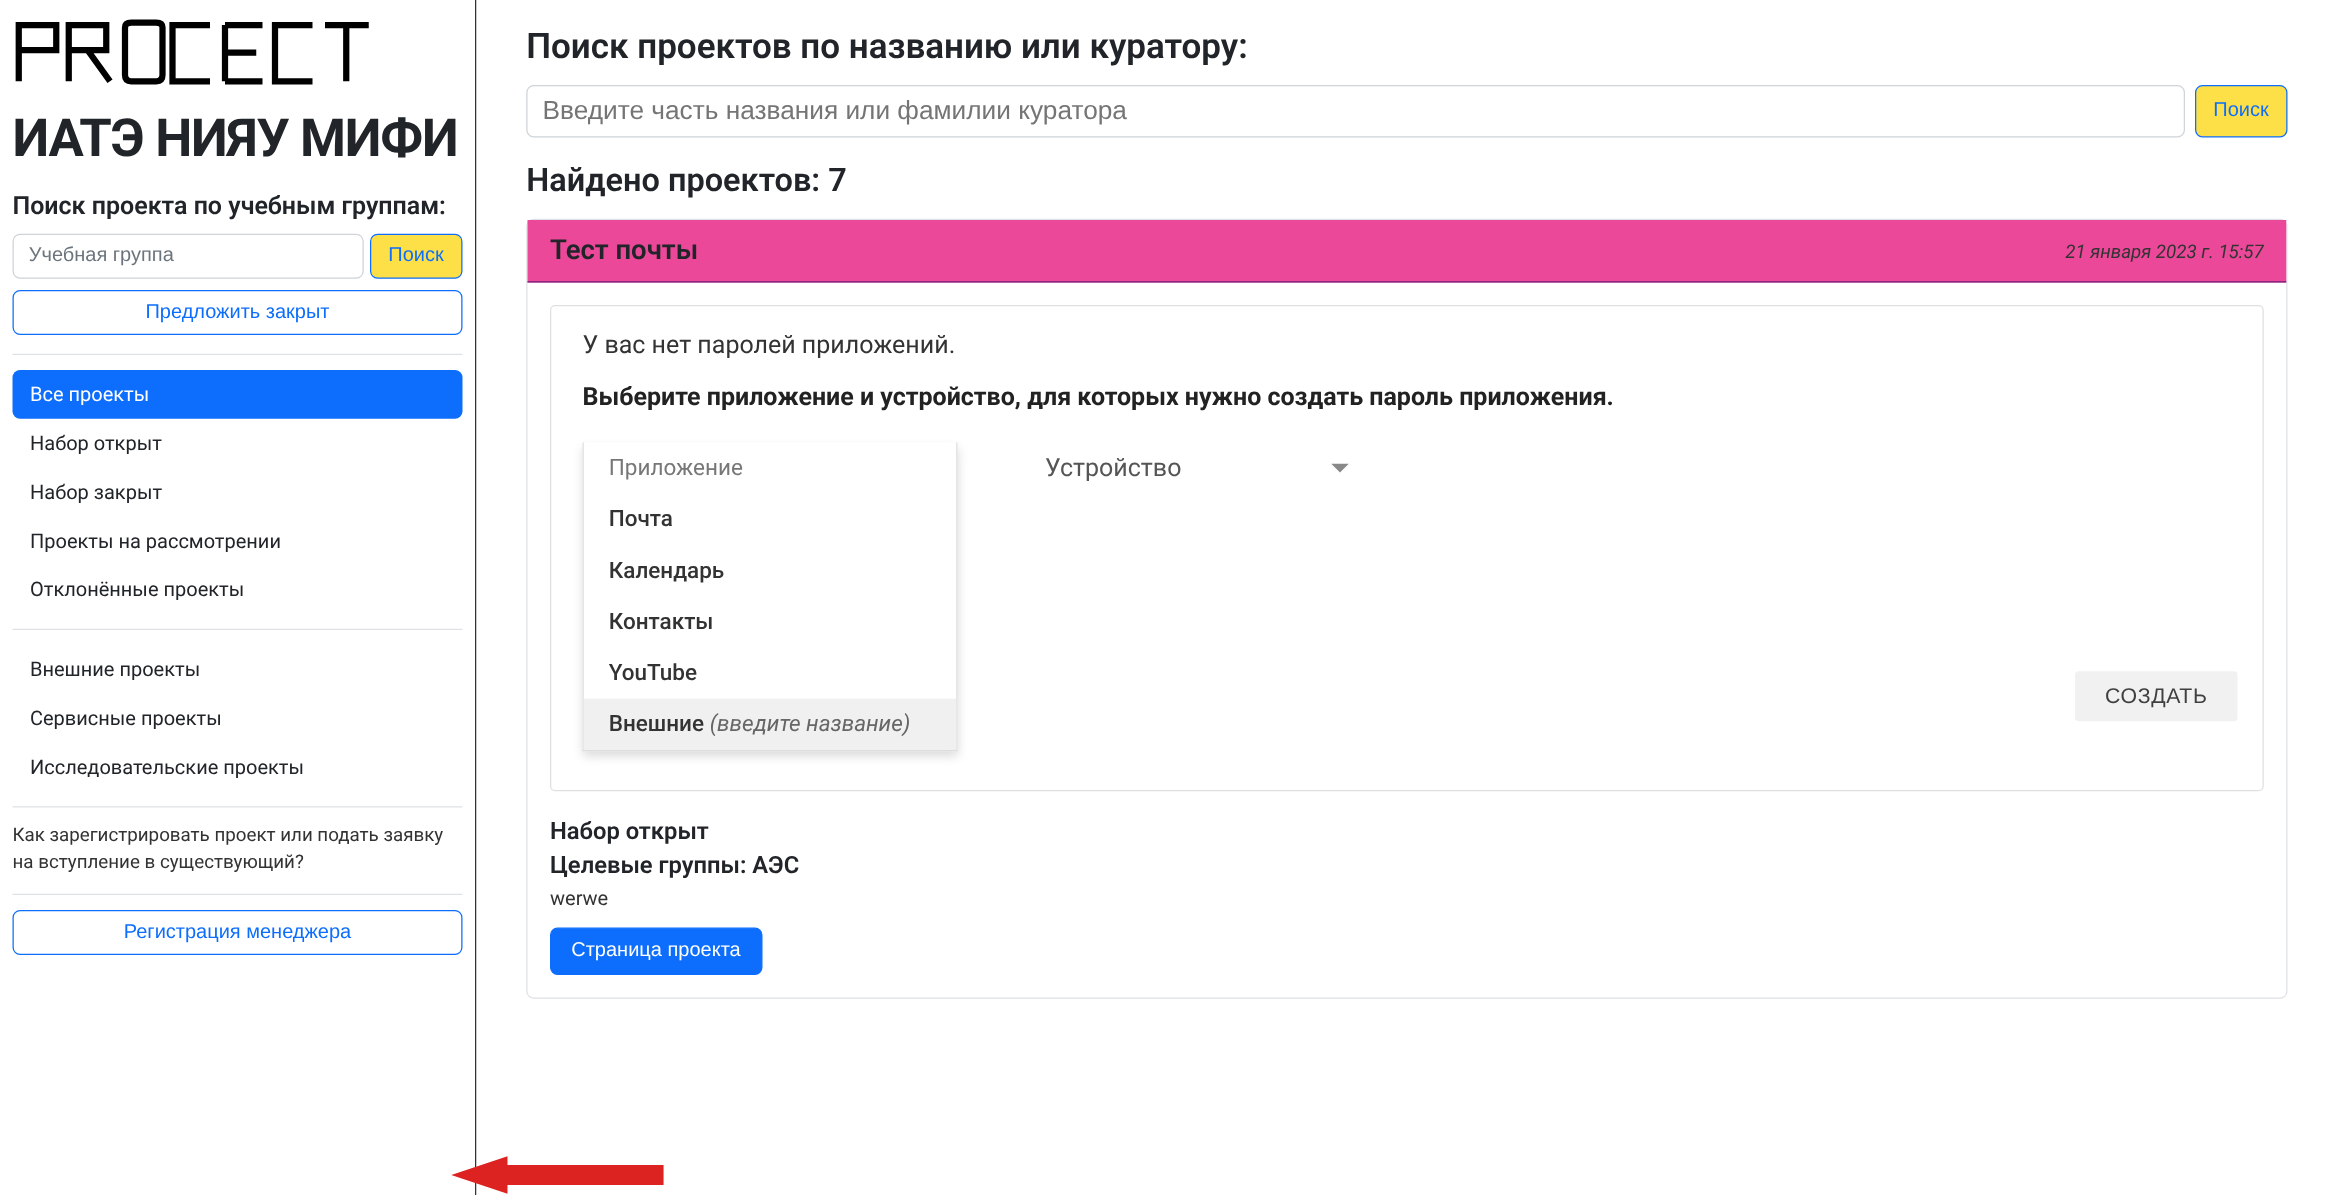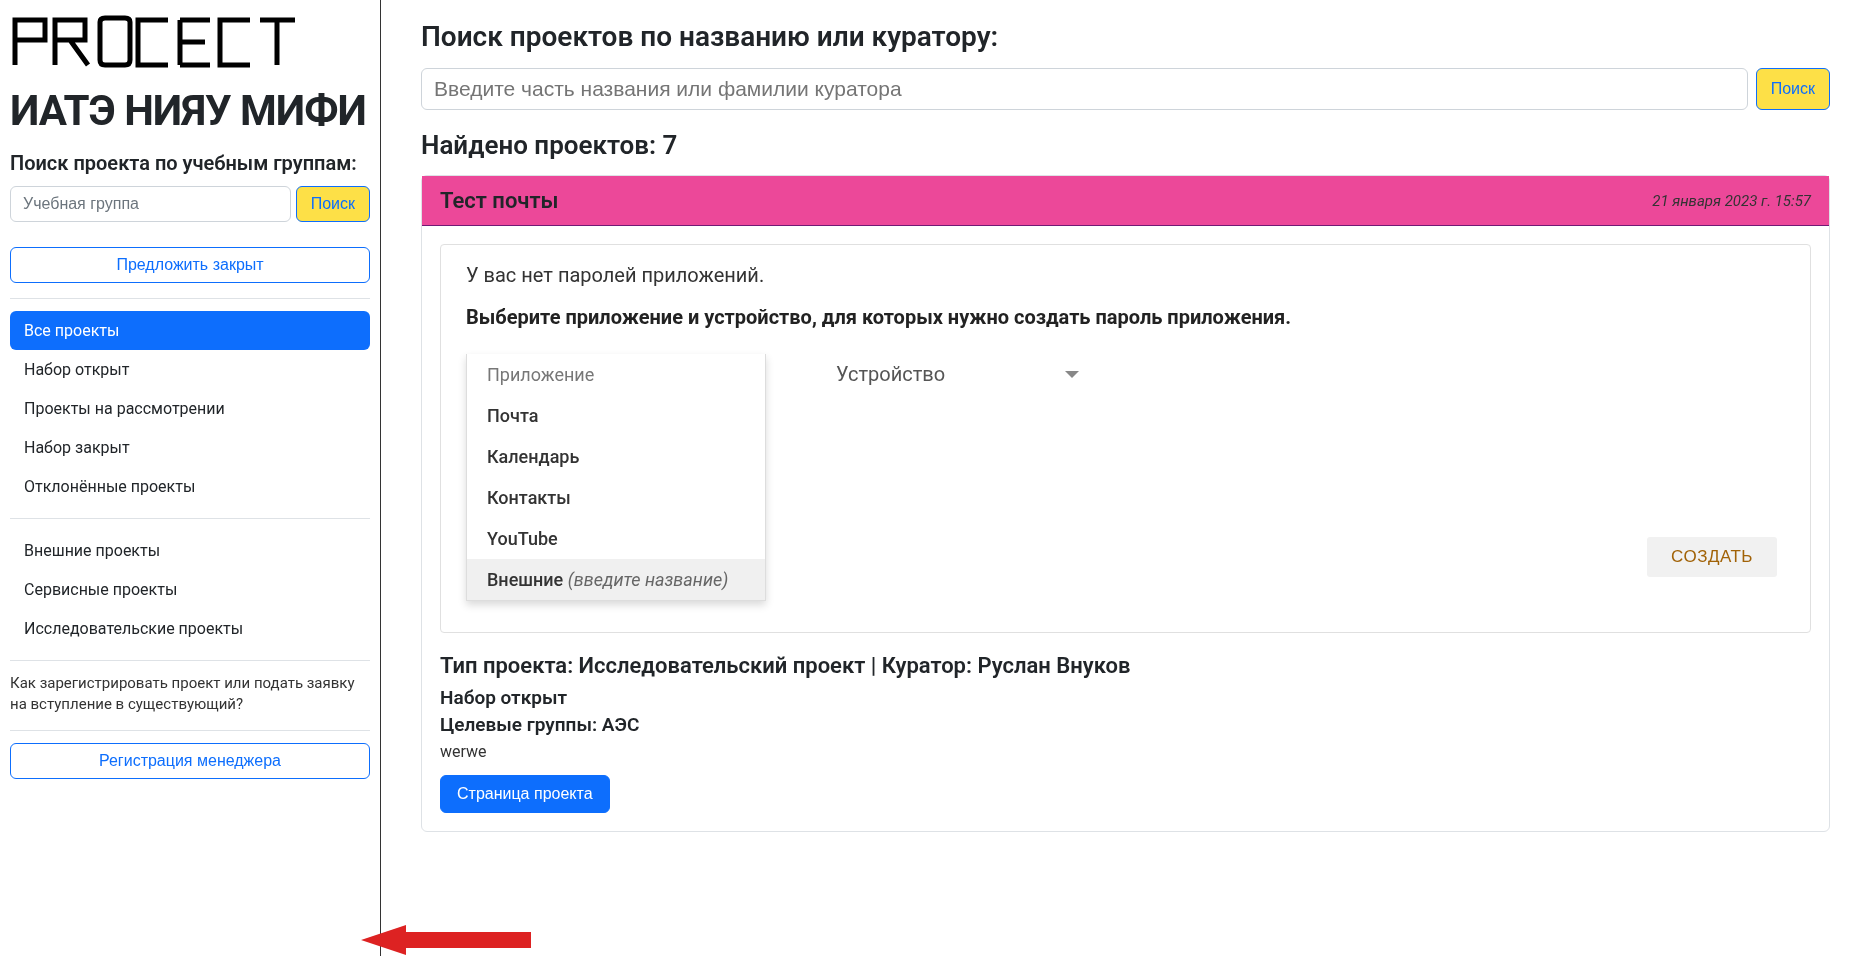--- a/index.html
+++ b/index.html
@@ -40,21 +40,21 @@
     }
     .sidebar-heading {
       font-size: 20px;
       font-weight: 600;
       margin-bottom: 10px;
       line-height: 1.3;
     }
     .input-group {
       display: flex;
       gap: 5px;
-      margin-bottom: 25px;
+      margin-bottom: 9px;
       justify-content: space-between;
     }
     .text-input {
       flex: 1;
       padding: 8px 12px;
       border: 1px solid #ced4da;
       border-radius: 6px;
       font-size: 16px;
     }
     .text-input::placeholder {
@@ -232,25 +232,25 @@
     }
     .chevron-down {
       width: 0;
       height: 0;
       border-left: 7px solid transparent;
       border-right: 7px solid transparent;
       border-top: 7px solid #888;
     }
     .create-btn {
       position: absolute;
-      right: 33px;
+      right: 20px;
       bottom: 55px;
       padding: 10px 24px;
       background: #f1f1f1;
-      color: #a16207;
+      color: #404040;
       border: none;
       border-radius: 3px;
       font-size: 17px;
       font-weight: 500;
       cursor: pointer;
       letter-spacing: 0.5px;
     }
     .project-meta {
       font-size: 22px;
       font-weight: 600;
@@ -312,22 +312,22 @@
     <input type="text" class="text-input" placeholder="Учебная группа" style="">
     <button class="btn-outline">Поиск</button>
   </div>
 
   <button class="btn-outline-full">Предложить закрыт</button>
 
   <hr class="divider">
 
   <a class="nav-item active">Все проекты</a>
   <a class="nav-item">Набор открыт</a>
+  <a class="nav-item">Набор закрыт</a>
   <a class="nav-item">Проекты на рассмотрении</a>
-  <a class="nav-item">Набор закрыт</a>
   <a class="nav-item">Отклонённые проекты</a>
 
   <hr class="divider">
 
   <a class="nav-item">Внешние проекты</a>
   <a class="nav-item">Сервисные проекты</a>
   <a class="nav-item">Исследовательские проекты</a>
 
   <hr class="divider">
 
@@ -376,21 +376,20 @@
           <div class="dropdown-closed">
             <span class="dropdown-closed-label">Устройство</span>
             <span class="chevron-down"></span>
           </div>
         </div>
 
         <button class="create-btn">СОЗДАТЬ</button>
         <div style="height:220px;"></div>
       </div>
 
-      <div class="project-meta">Тип проекта: Исследовательский проект | Куратор: Руслан Внуков</div>
       <div class="project-status">Набор открыт</div>
       <div class="project-groups">Целевые группы: АЭС</div>
       <div class="project-desc">werwe</div>
       <button class="btn-primary">Страница проекта</button>
     </div>
   </div>
 
   <svg class="red-arrow" width="170" height="40" viewBox="0 0 170 40">
     <polygon points="0,20 45,5 45,12 170,12 170,28 45,28 45,35" fill="#d22"></polygon>
   </svg>

